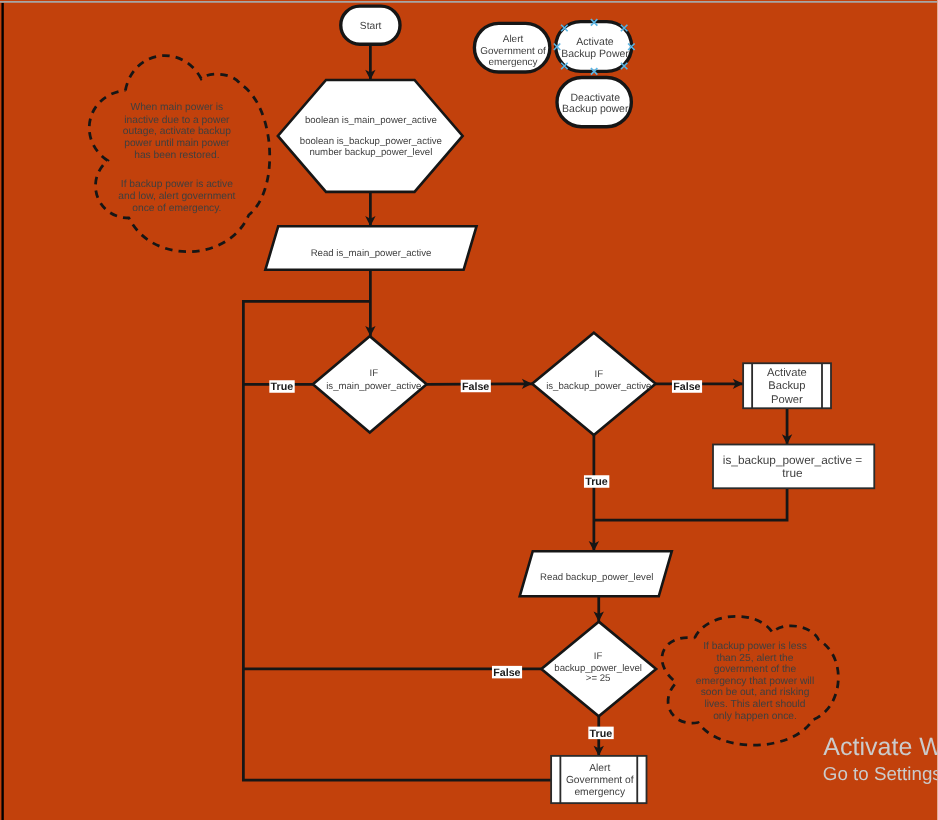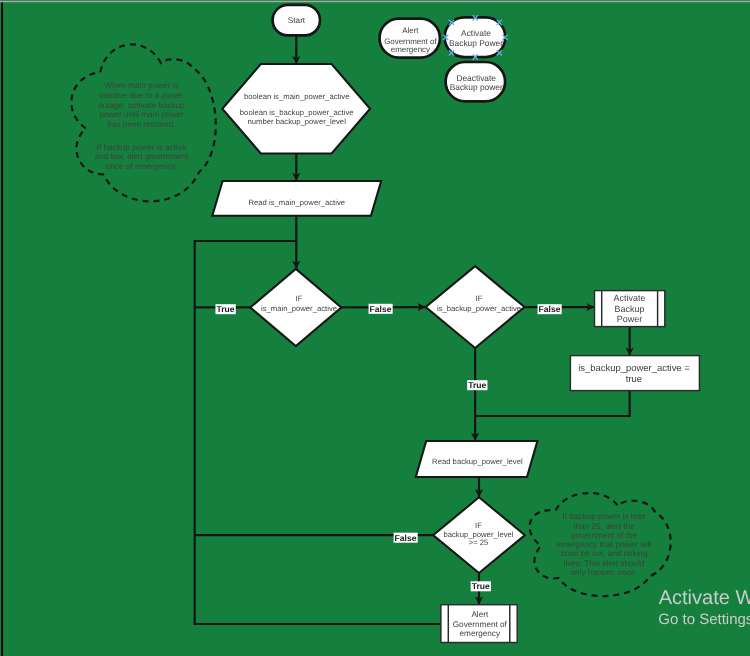--- a/index.html
+++ b/index.html
@@ -1,19 +1,19 @@
 <!DOCTYPE html>
 <html><head>
 <meta charset="utf-8">
 <title>Flowchart</title>
 <style>
   html,body{margin:0;padding:0;background:#ffffff;}
   *{-webkit-font-smoothing:antialiased;text-rendering:geometricPrecision;}
   body{width:750px;height:656px;overflow:hidden;font-family:"Liberation Sans",sans-serif;}
-  #canvas{position:relative;width:750px;height:656px;background:#15803d;}
+  #canvas{position:relative;width:750px;height:656px;background:#c2410c;}
   svg{position:absolute;left:0;top:0;}
   .wm{position:absolute;color:#cbcbcb;font-family:"Liberation Sans",sans-serif;white-space:nowrap;}
   .wm1{font-size:20px;left:658.7px;top:587px;}
   .wm2{font-size:15px;left:658.3px;top:611px;}
   #chart text{font-family:"Liberation Sans",sans-serif;fill:#3f3f3f;}
   #chart .f77{font-size:7.7px;}
   #chart .f79{font-size:7.95px;}
   #chart .f82{font-size:8.2px;}
   #chart .f84{font-size:8.4px;}
   #chart .f89{font-size:8.95px;}

